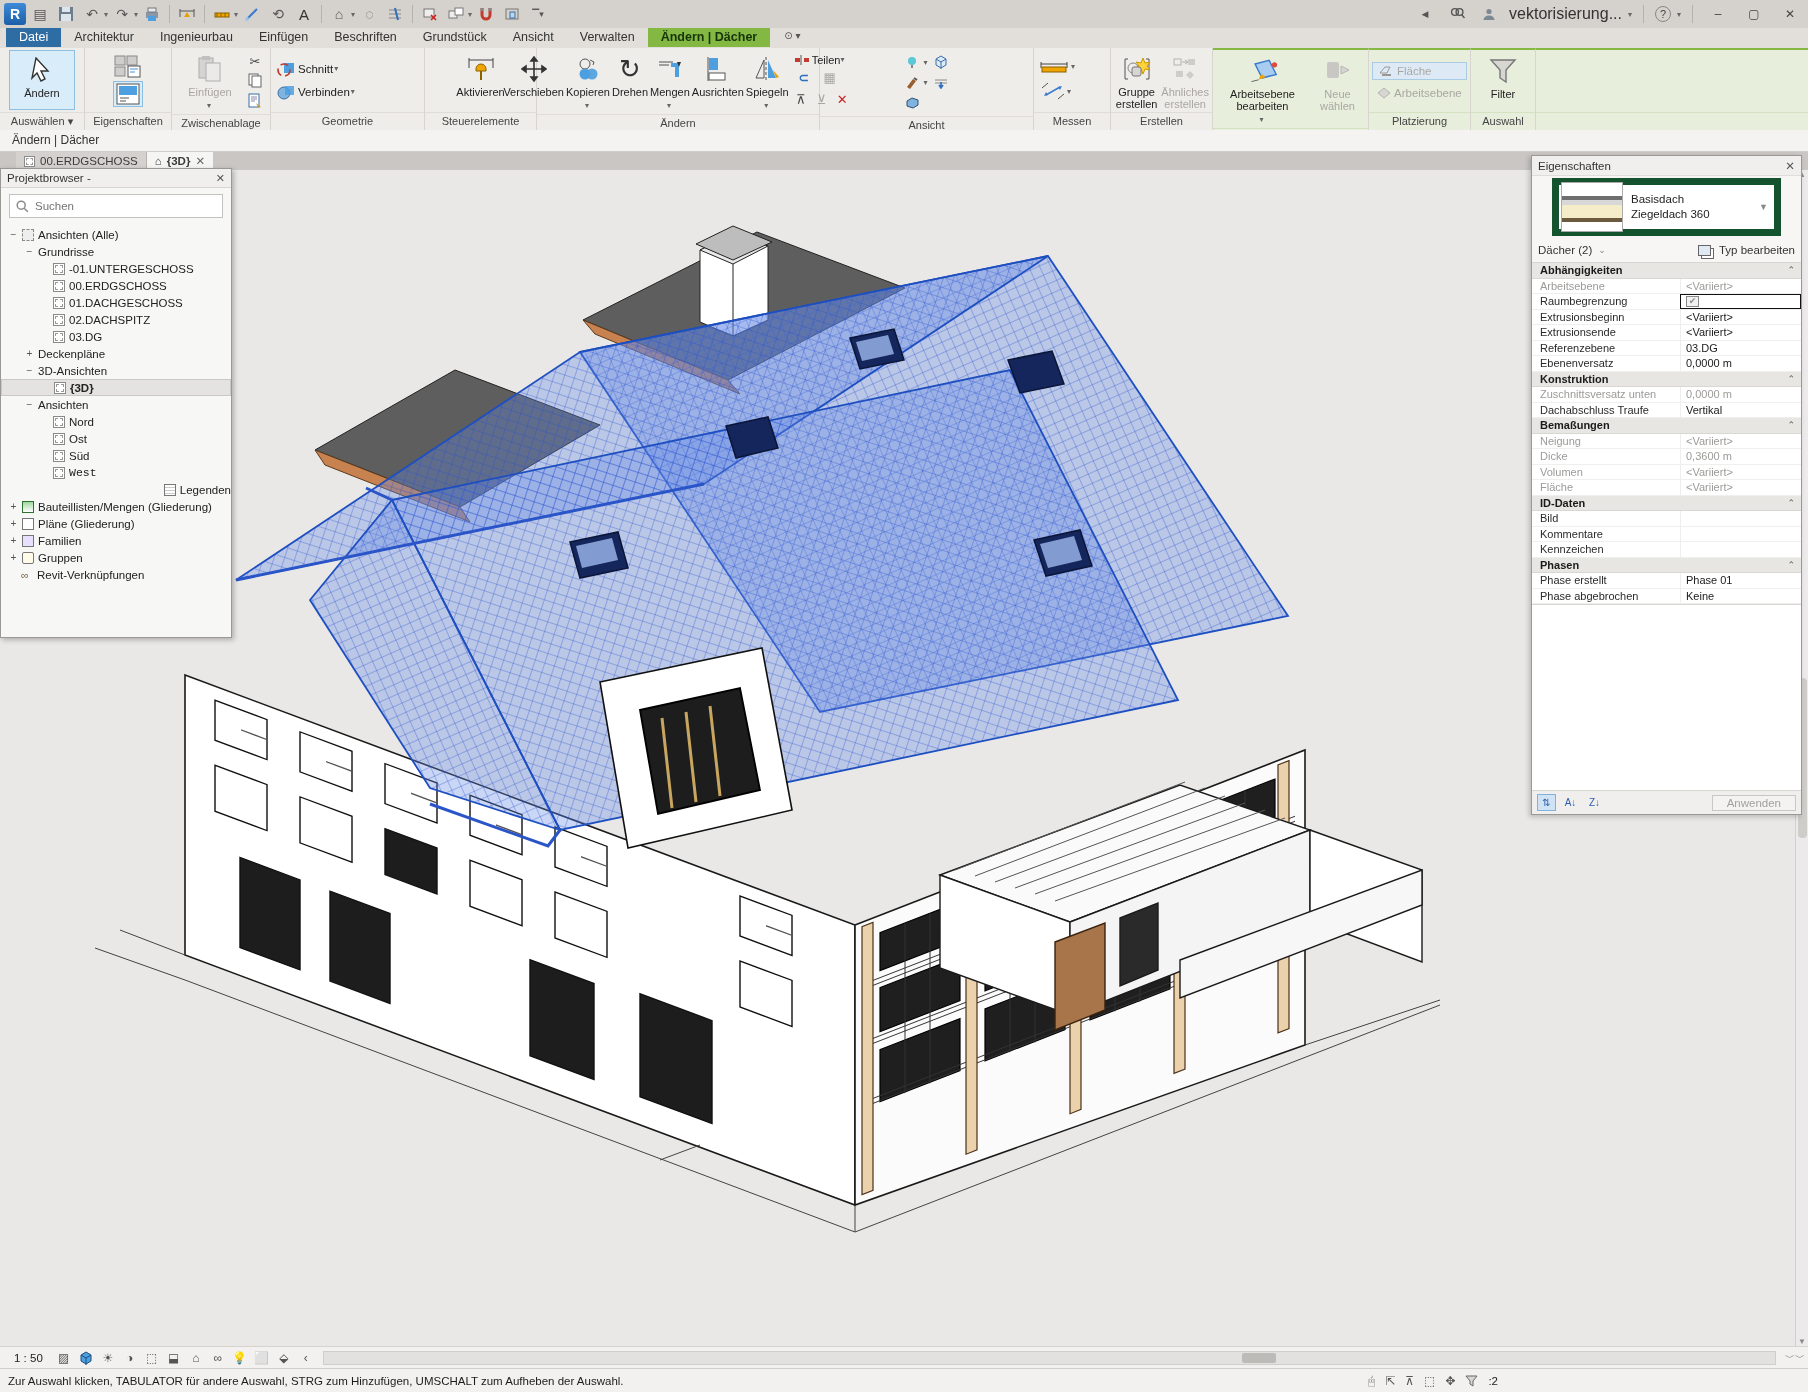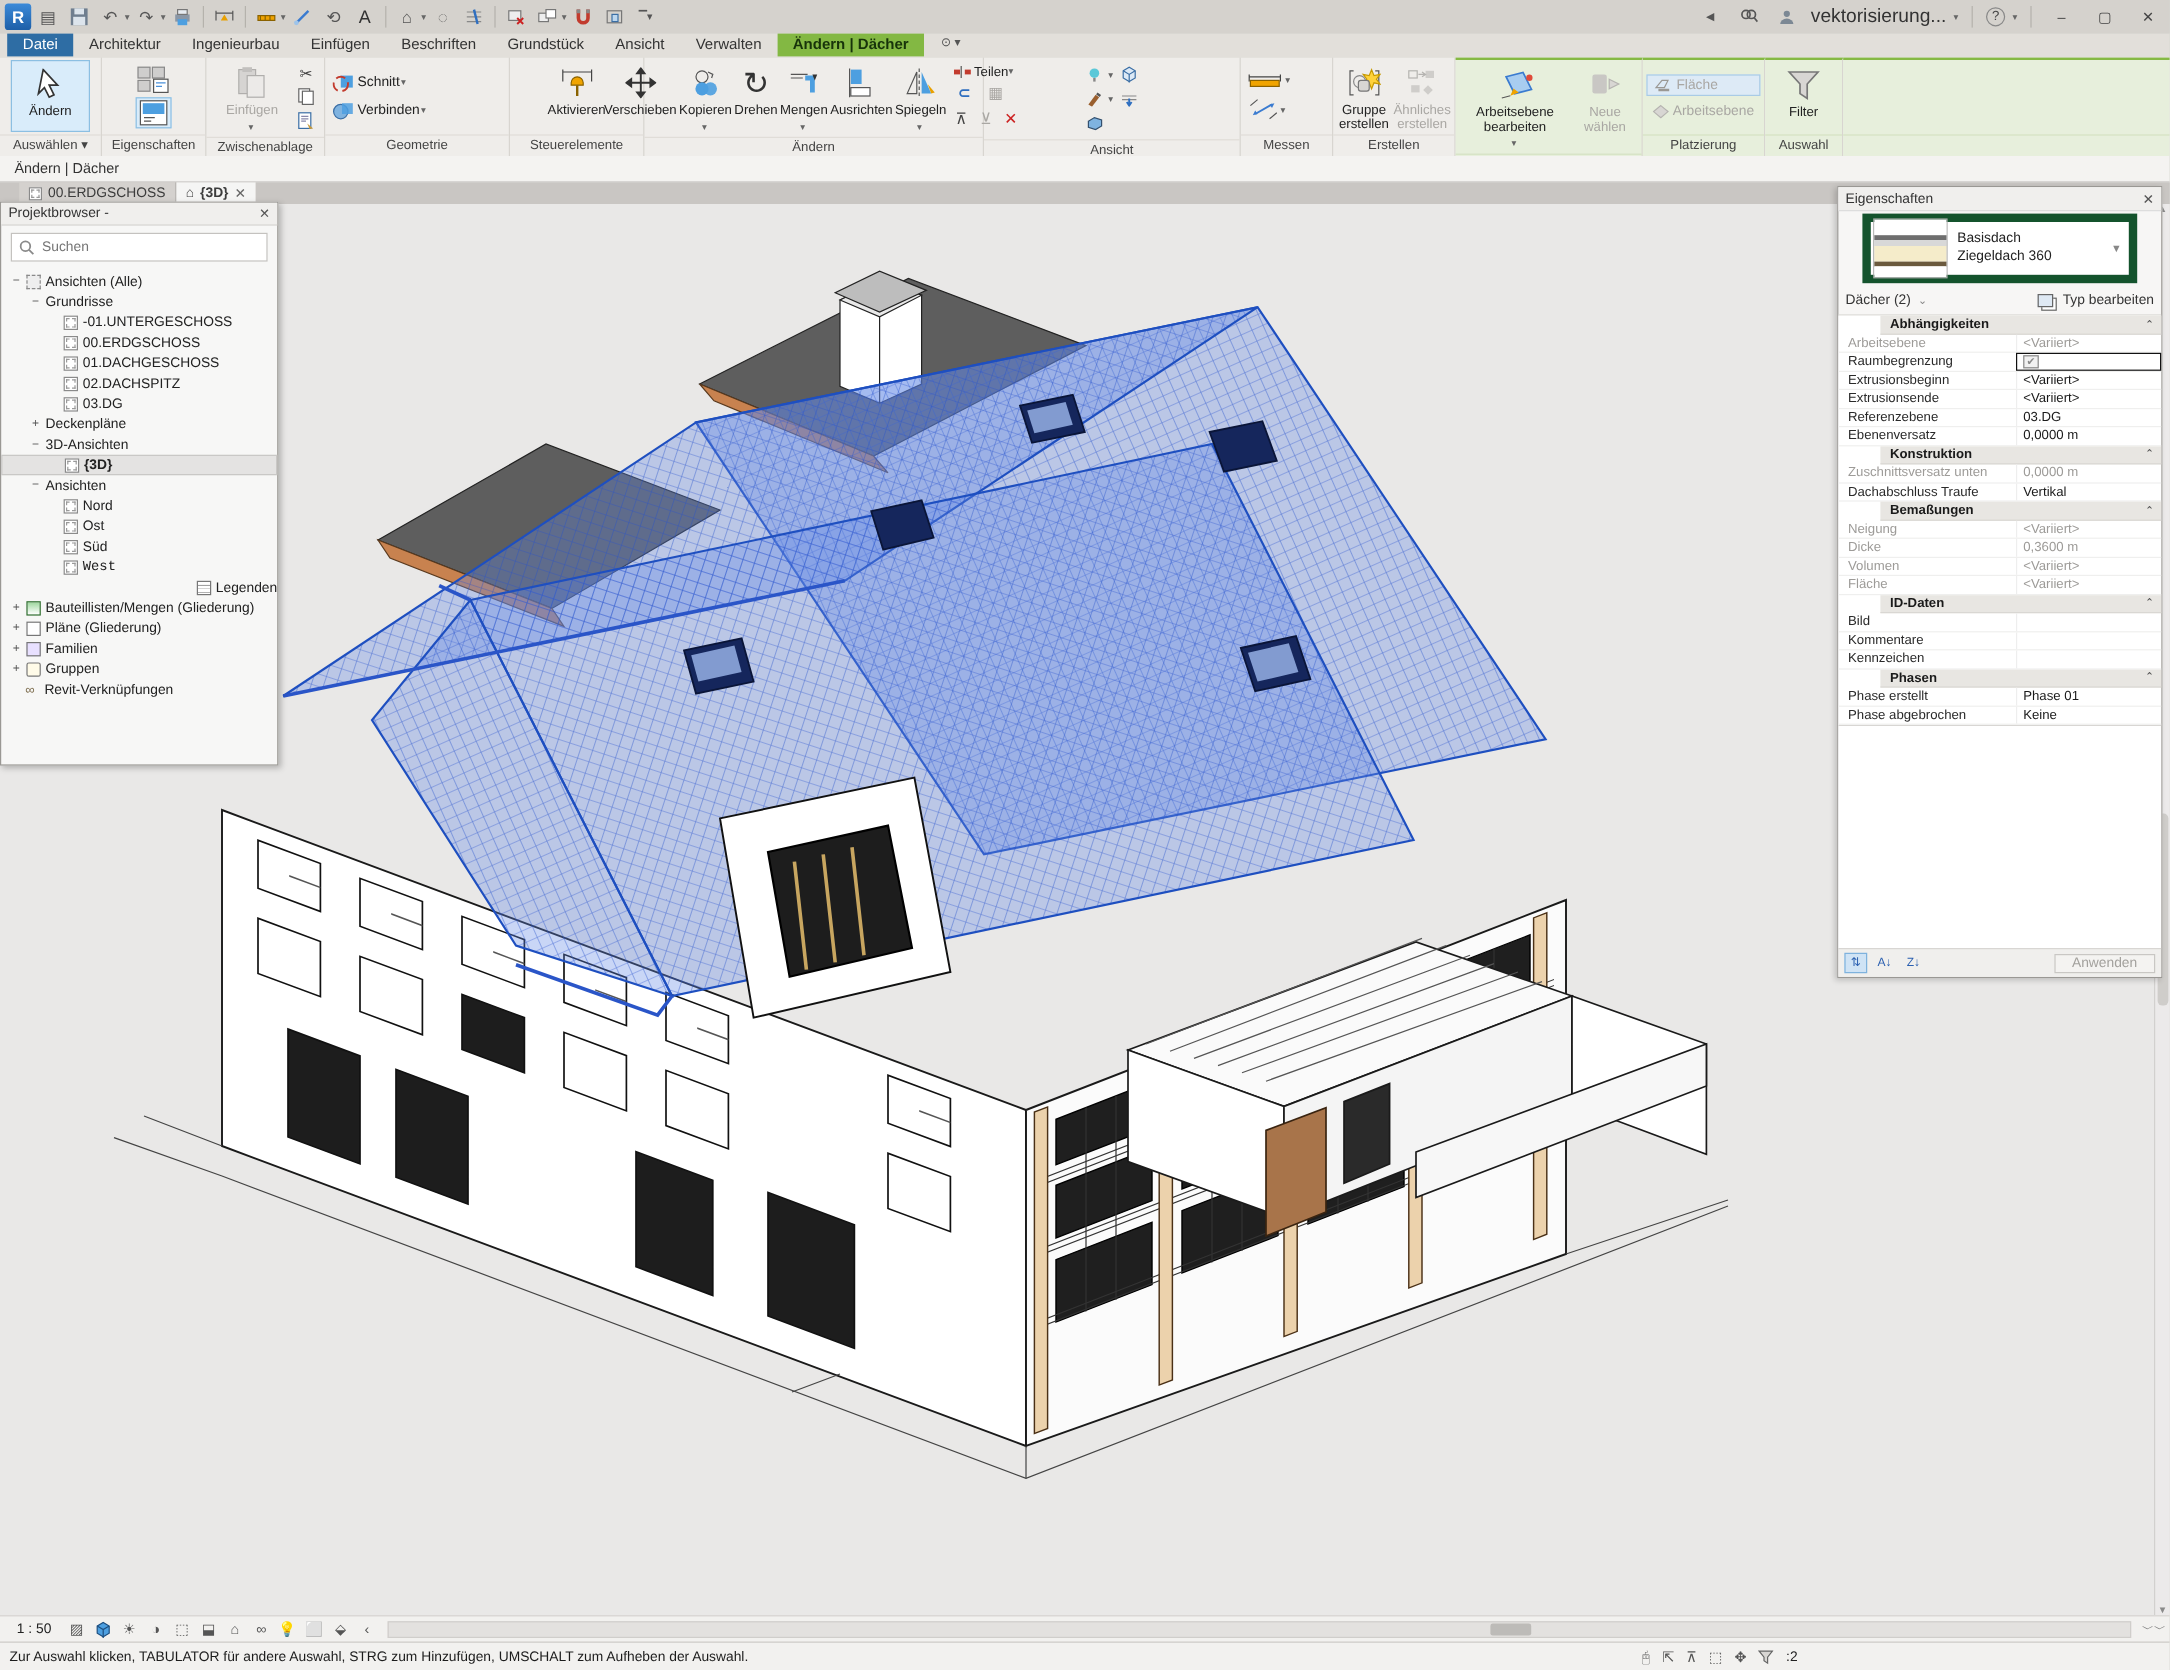--- a/index.html
+++ b/index.html
@@ -109,21 +109,21 @@
   #thumb .s1{flex:3;background:#fff;} #thumb .s2{flex:1;background:#6e6e6e;} #thumb .s3{flex:1;background:#d8d8d8;}
   #thumb .s4{flex:3;background:#f5ecca;} #thumb .s5{flex:1;background:#6b5a3e;} #thumb .s6{flex:2;background:#fff;}
   #typetext { flex:1; font-size:11.5px; line-height:15px; color:#222; }
   #typecaret { color:#888; font-size:9px; padding-right:4px; }
   #selrow { height:25px; display:flex; align-items:center; padding:0 6px; gap:6px; font-size:11.5px; color:#333; border-bottom:1px solid #d8d6d3; }
   #selrow .dd { color:#888; font-size:9px; }
   #edittype { display:flex; align-items:center; gap:4px; margin-left:auto; }
   .sqico { width:13px; height:11px; border:1px solid #666; background:#dfe9f4; box-shadow:3px 3px 0 -1px #fff,3px 3px #666; margin-right:4px; }
   #grid { background:#fff; border-bottom:1px solid #d8d6d3; }
   .prow { height:15.5px; display:flex; align-items:center; font-size:11px; border-bottom:1px solid #efefee; }
-  .prow.sec { background:#e8e6e2; font-weight:bold; border-bottom:1px solid #d9d7d3;margin-left:35px; }
+  .prow.sec { background:#e8e6e2; font-weight:bold; border-bottom:1px solid #d9d7d3; }
   .prow.sec .plab { color:#1a1a1a; }
   .plab { width:148px; padding-left:8px; overflow:hidden; white-space:nowrap; color:#2a2a2a; }
   .pval { flex:1; padding-left:5px; border-left:1px solid #eee; color:#1a1a1a; overflow:hidden; white-space:nowrap; height:100%; display:flex; align-items:center; }
   .pdim { color:#9d9b98; }
   .pcaret { margin-left:auto; padding-right:6px; font-size:9px; color:#555; font-weight:normal; }
   .pval.focus { border:1.5px solid #111; }
   .chk { width:13px; height:11px; border:1px solid #888; background:#f1f1f1; color:#8a8a8a; font-size:9px;
     display:flex; align-items:center; justify-content:center; line-height:9px; }
   #pr-fill { flex:1; background:#fff; }
   #pr-foot { height:24px; background:#f0efed; border-top:1px solid #d8d6d3; display:flex; align-items:center; gap:5px; padding:0 5px; }

